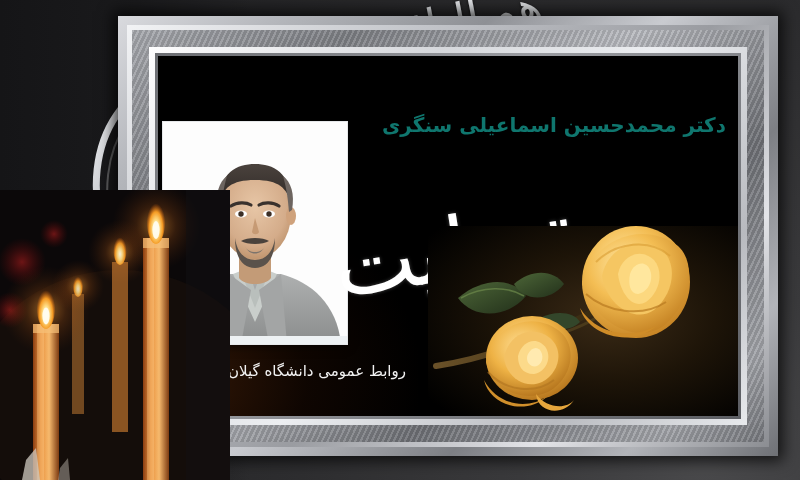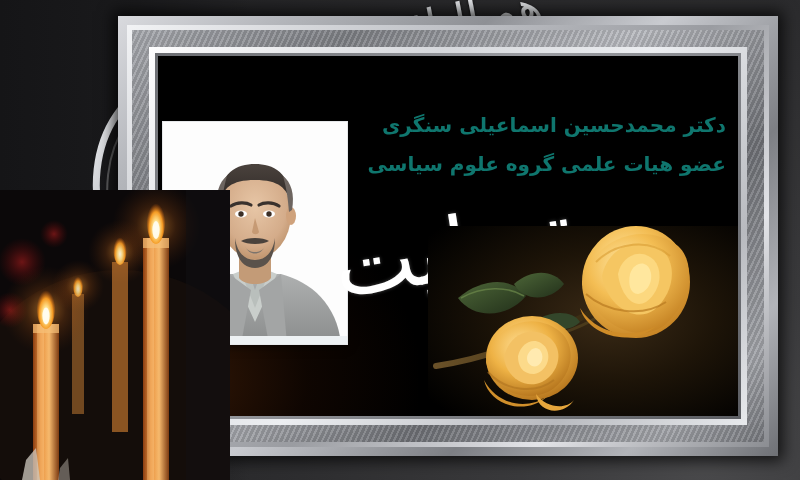--- a/index.html
+++ b/index.html
@@ -280,25 +280,25 @@
                   <path d="M 118 152 L 124 222 L 106 222 L 96 168 z" fill="#a3a5a5"></path>
 
                   <rect x="0" y="214" width="184" height="8" fill="#eef2f4"></rect>
                 </svg>
               </div>
 
               <div class="calligraphy-main">تسلیت</div>
 
               <div class="headlines">
                 <div class="headline">دکتر محمدحسین اسماعیلی سنگری</div>
-                <div class="headline">عضو هیات علمی گروه علوم سیاسی</div>
               </div>
 
               <div class="tribute">روحش شاد و یادش گرامی</div>
 
+              <div class="signature">روابط عمومی دانشگاه گیلان</div>
 
               <div class="roses">
                 <svg viewBox="0 0 310 190" preserveAspectRatio="none" aria-hidden="true">
                   <defs>
                     <radialGradient id="roseBgG" cx="58%" cy="48%" r="72%">
                       <stop offset="0%" stop-color="#3a2a16"></stop>
                       <stop offset="48%" stop-color="#1d1408"></stop>
                       <stop offset="100%" stop-color="#000000"></stop>
                     </radialGradient>
                     <radialGradient id="petalA" cx="40%" cy="32%" r="76%">

